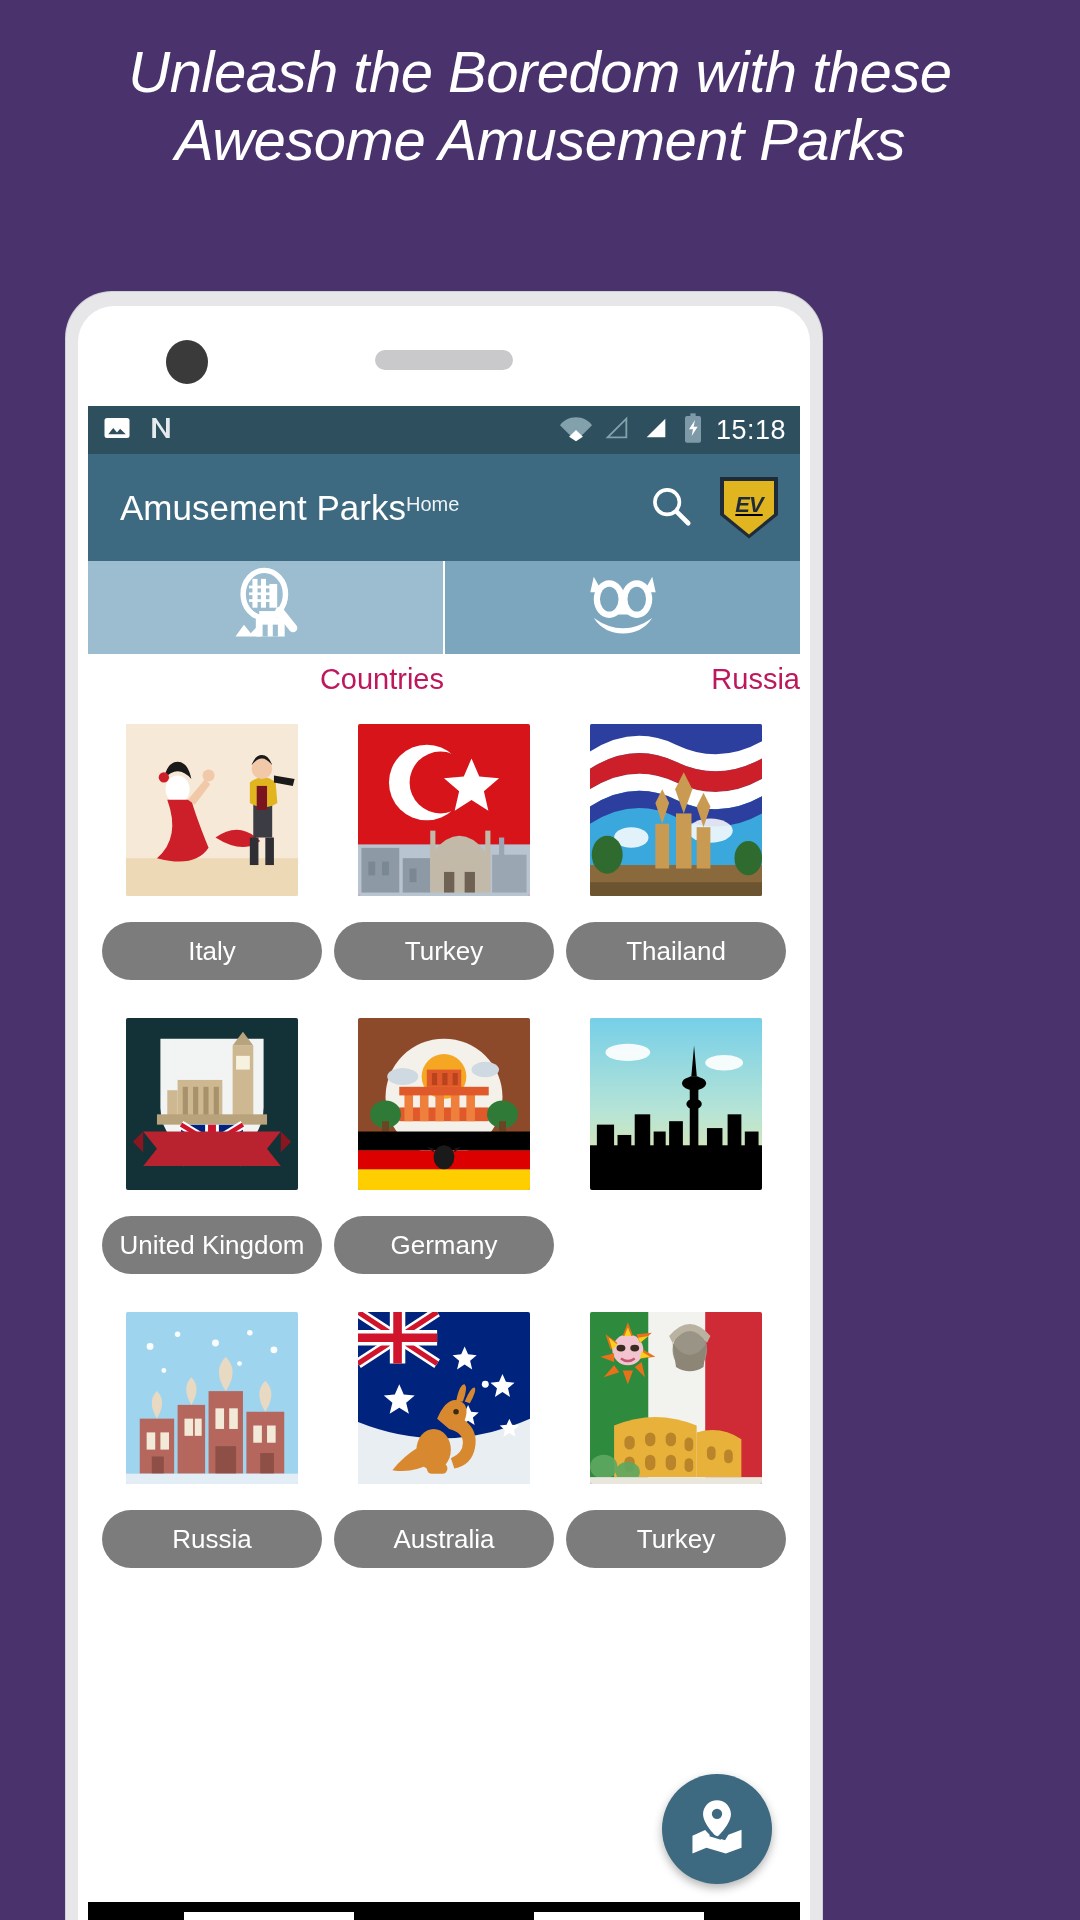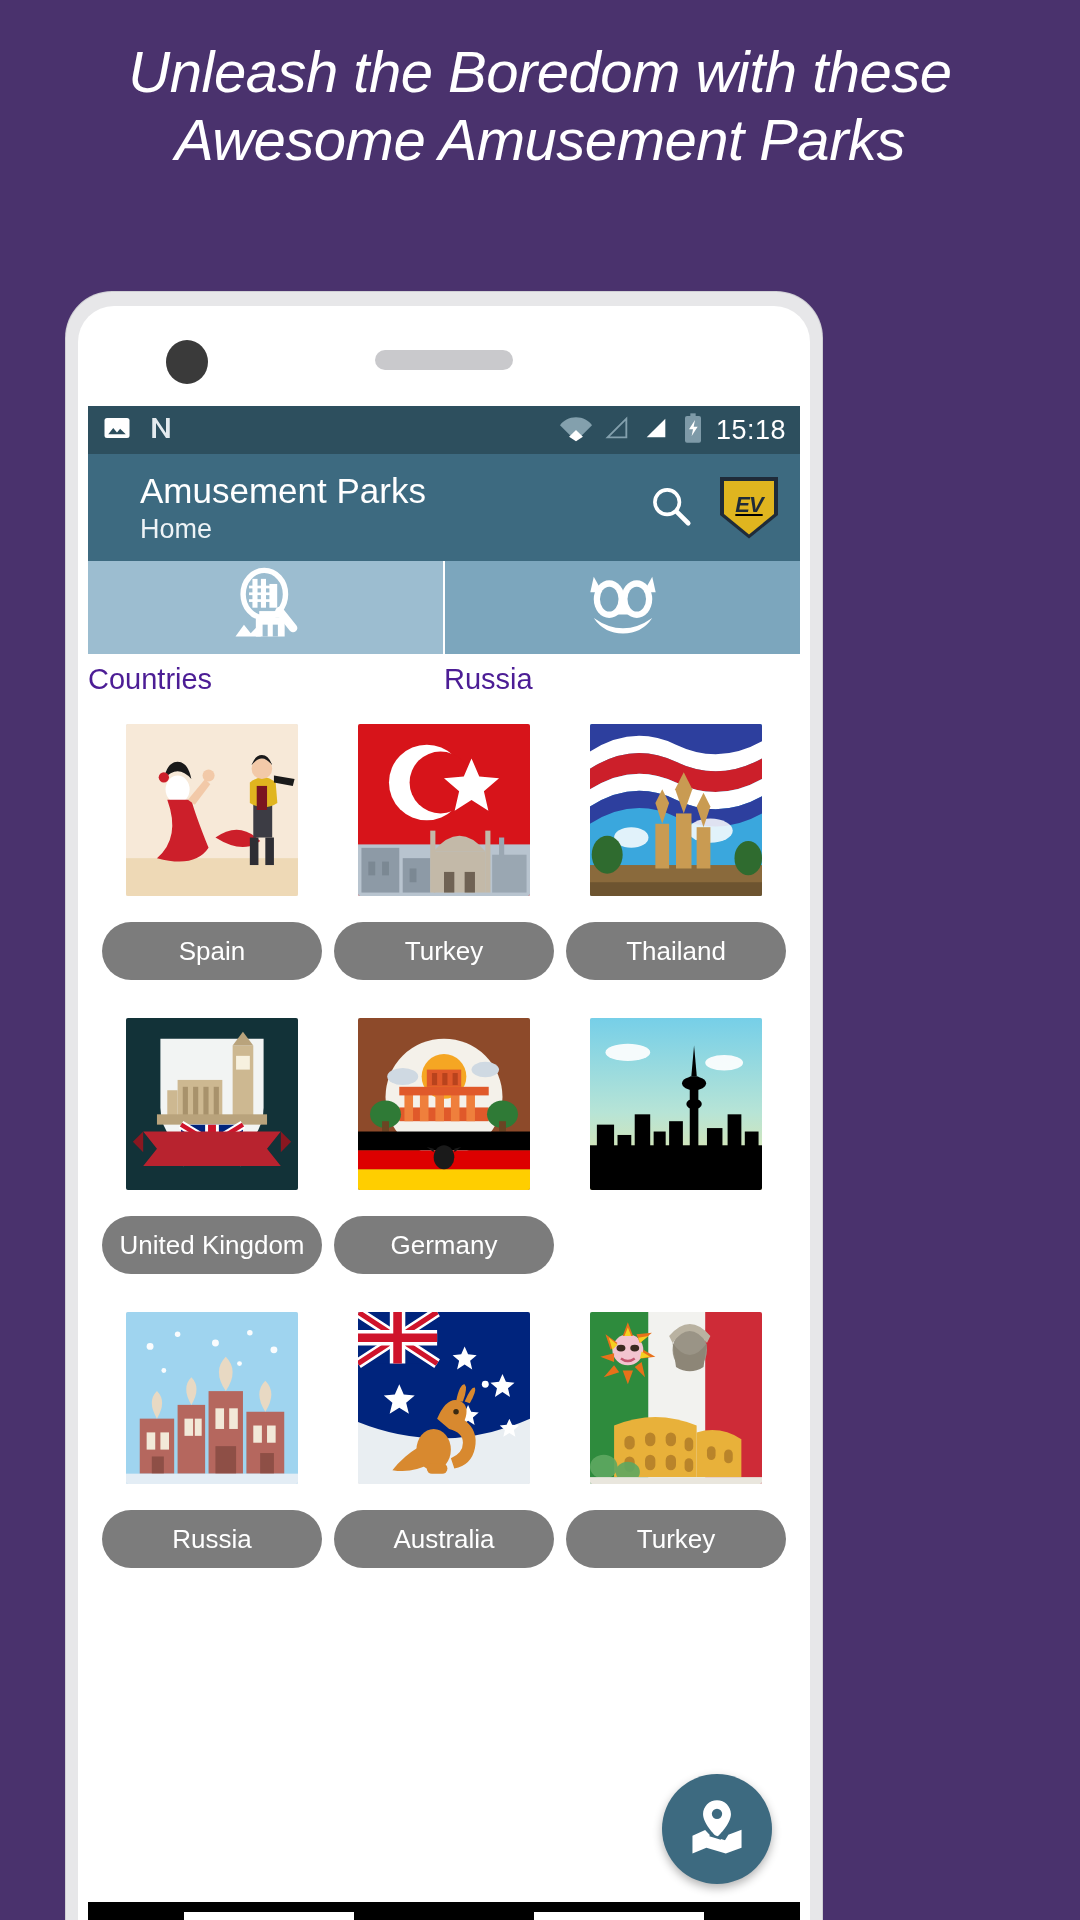--- a/index.html
+++ b/index.html
@@ -80,23 +80,23 @@
 
   
   .appbar {
     height: 107px;
     background: #3d6a80;
     display: flex;
     align-items: center;
     padding: 0 22px 0 32px;
     position: relative;
   }
-  .appbar-titles { display: flex; flex-direction: column; justify-content: center; margin-left: 20px; }
+  .appbar-titles { display: flex; flex-direction: row; justify-content: center; }
   .app-title { color: #ffffff; font-size: 35px; line-height: 42px; font-weight: 400; }
-  .app-subtitle { color: #eef3f6; font-size: 27px; line-height: 34px; }
+  .app-subtitle { color: #eef3f6; font-size: 20px; line-height: 34px; }
   .appbar-actions { margin-left: auto; display: flex; align-items: center; gap: 26px; }
 
   .ev-logo {
     width: 58px; height: 62px;
     background: #1f2b39;
     clip-path: polygon(50% 0%, 100% 0%, 100% 62%, 50% 100%, 0% 62%, 0% 0%);
     display: flex; align-items: center; justify-content: center;
     position: relative;
     text-decoration: underline;
   }
@@ -118,22 +118,22 @@
     flex: 1;
     display: flex; align-items: center; justify-content: center;
   }
   .tab.active { background: #9cbdd0; }
   .tab.inactive { background: #7ca6bd; }
   .tab + .tab { border-left: 2px solid #ffffff; }
 
   .tab-labels { display: flex; height: 50px; background: #ffffff; }
   .tab-label {
     flex: 1;
-    text-align: left;
-    color: #4c1d95;
+    text-align: right;
+    color: #be185d;
     font-size: 29px;
     line-height: 50px;
   }
 
   
   .grid {
     padding: 20px 14px 0 14px;
   }
   .grid-row {
     display: flex;
@@ -342,21 +342,21 @@
                   <path d="M72 34 q8-6 15 0 l1 12 q-8 5 -16 0z" fill="#e0b51f"></path>
                   <rect x="76" y="36" width="6" height="14" fill="#7a1520"></rect>
                   <circle cx="79" cy="26" r="6" fill="#f2c9a8"></circle>
                   <path d="M73 24 q6-8 12 0 q-2-6 -6-6 q-4 0 -6 6z" fill="#1a1a1a"></path>
                   <rect x="72" y="66" width="5" height="16" fill="#2e2e34"></rect>
                     <rect x="81" y="66" width="5" height="16" fill="#2e2e34"></rect>
                   <path d="M86 30 l12 2 -1 4 -11-2z" fill="#1a1a1a"></path>
                   </g>
               </svg>
             </div>
-            <div class="pill">Spain</div>
+            <div class="pill">Italy</div>
           </div>
 
           <div class="card">
             <div class="thumb">
               <svg viewBox="0 0 100 100">
                 <rect width="100" height="100" fill="#d7141a"></rect>
                 <circle cx="40" cy="34" r="22" fill="#ffffff"></circle>
                 <circle cx="48" cy="34" r="18" fill="#d7141a"></circle>
                 <path d="M66 20 l4.5 10.5 11.5 1 -8.8 7.6 2.6 11.3 -9.8-6.2 -9.8 6.2 2.6-11.3 -8.8-7.6 11.5-1z" fill="#ffffff"></path>
                 <g>

